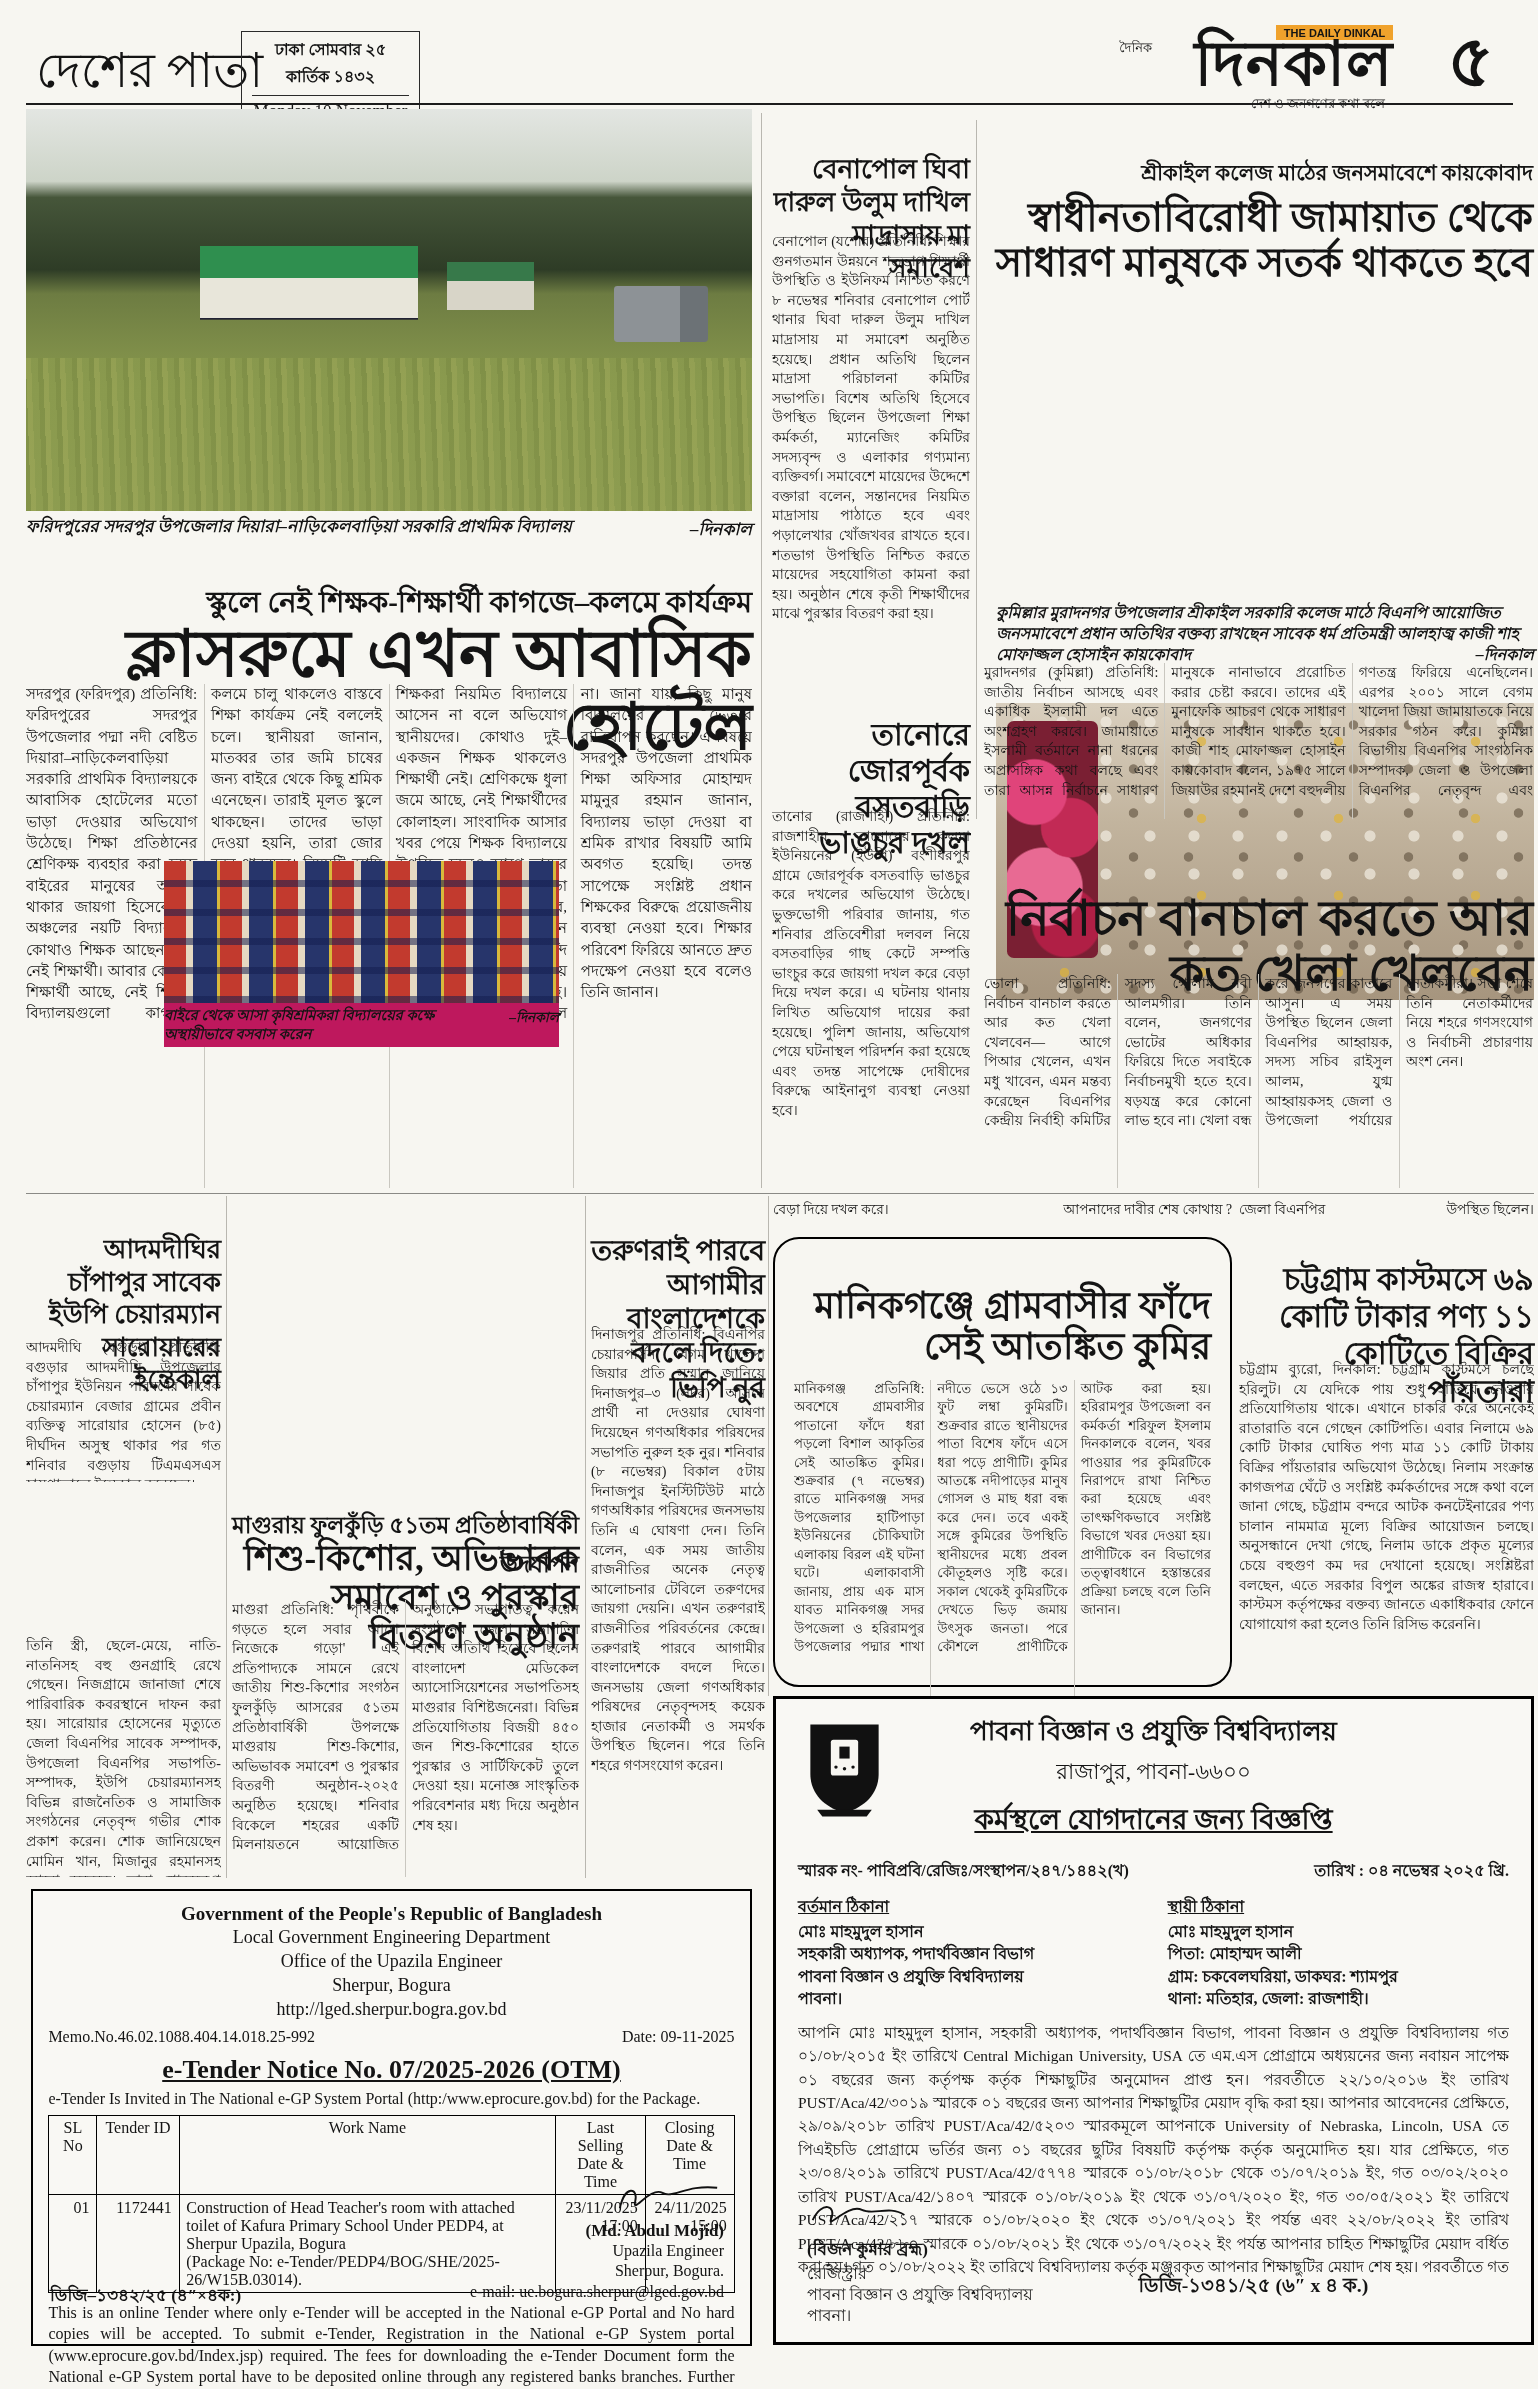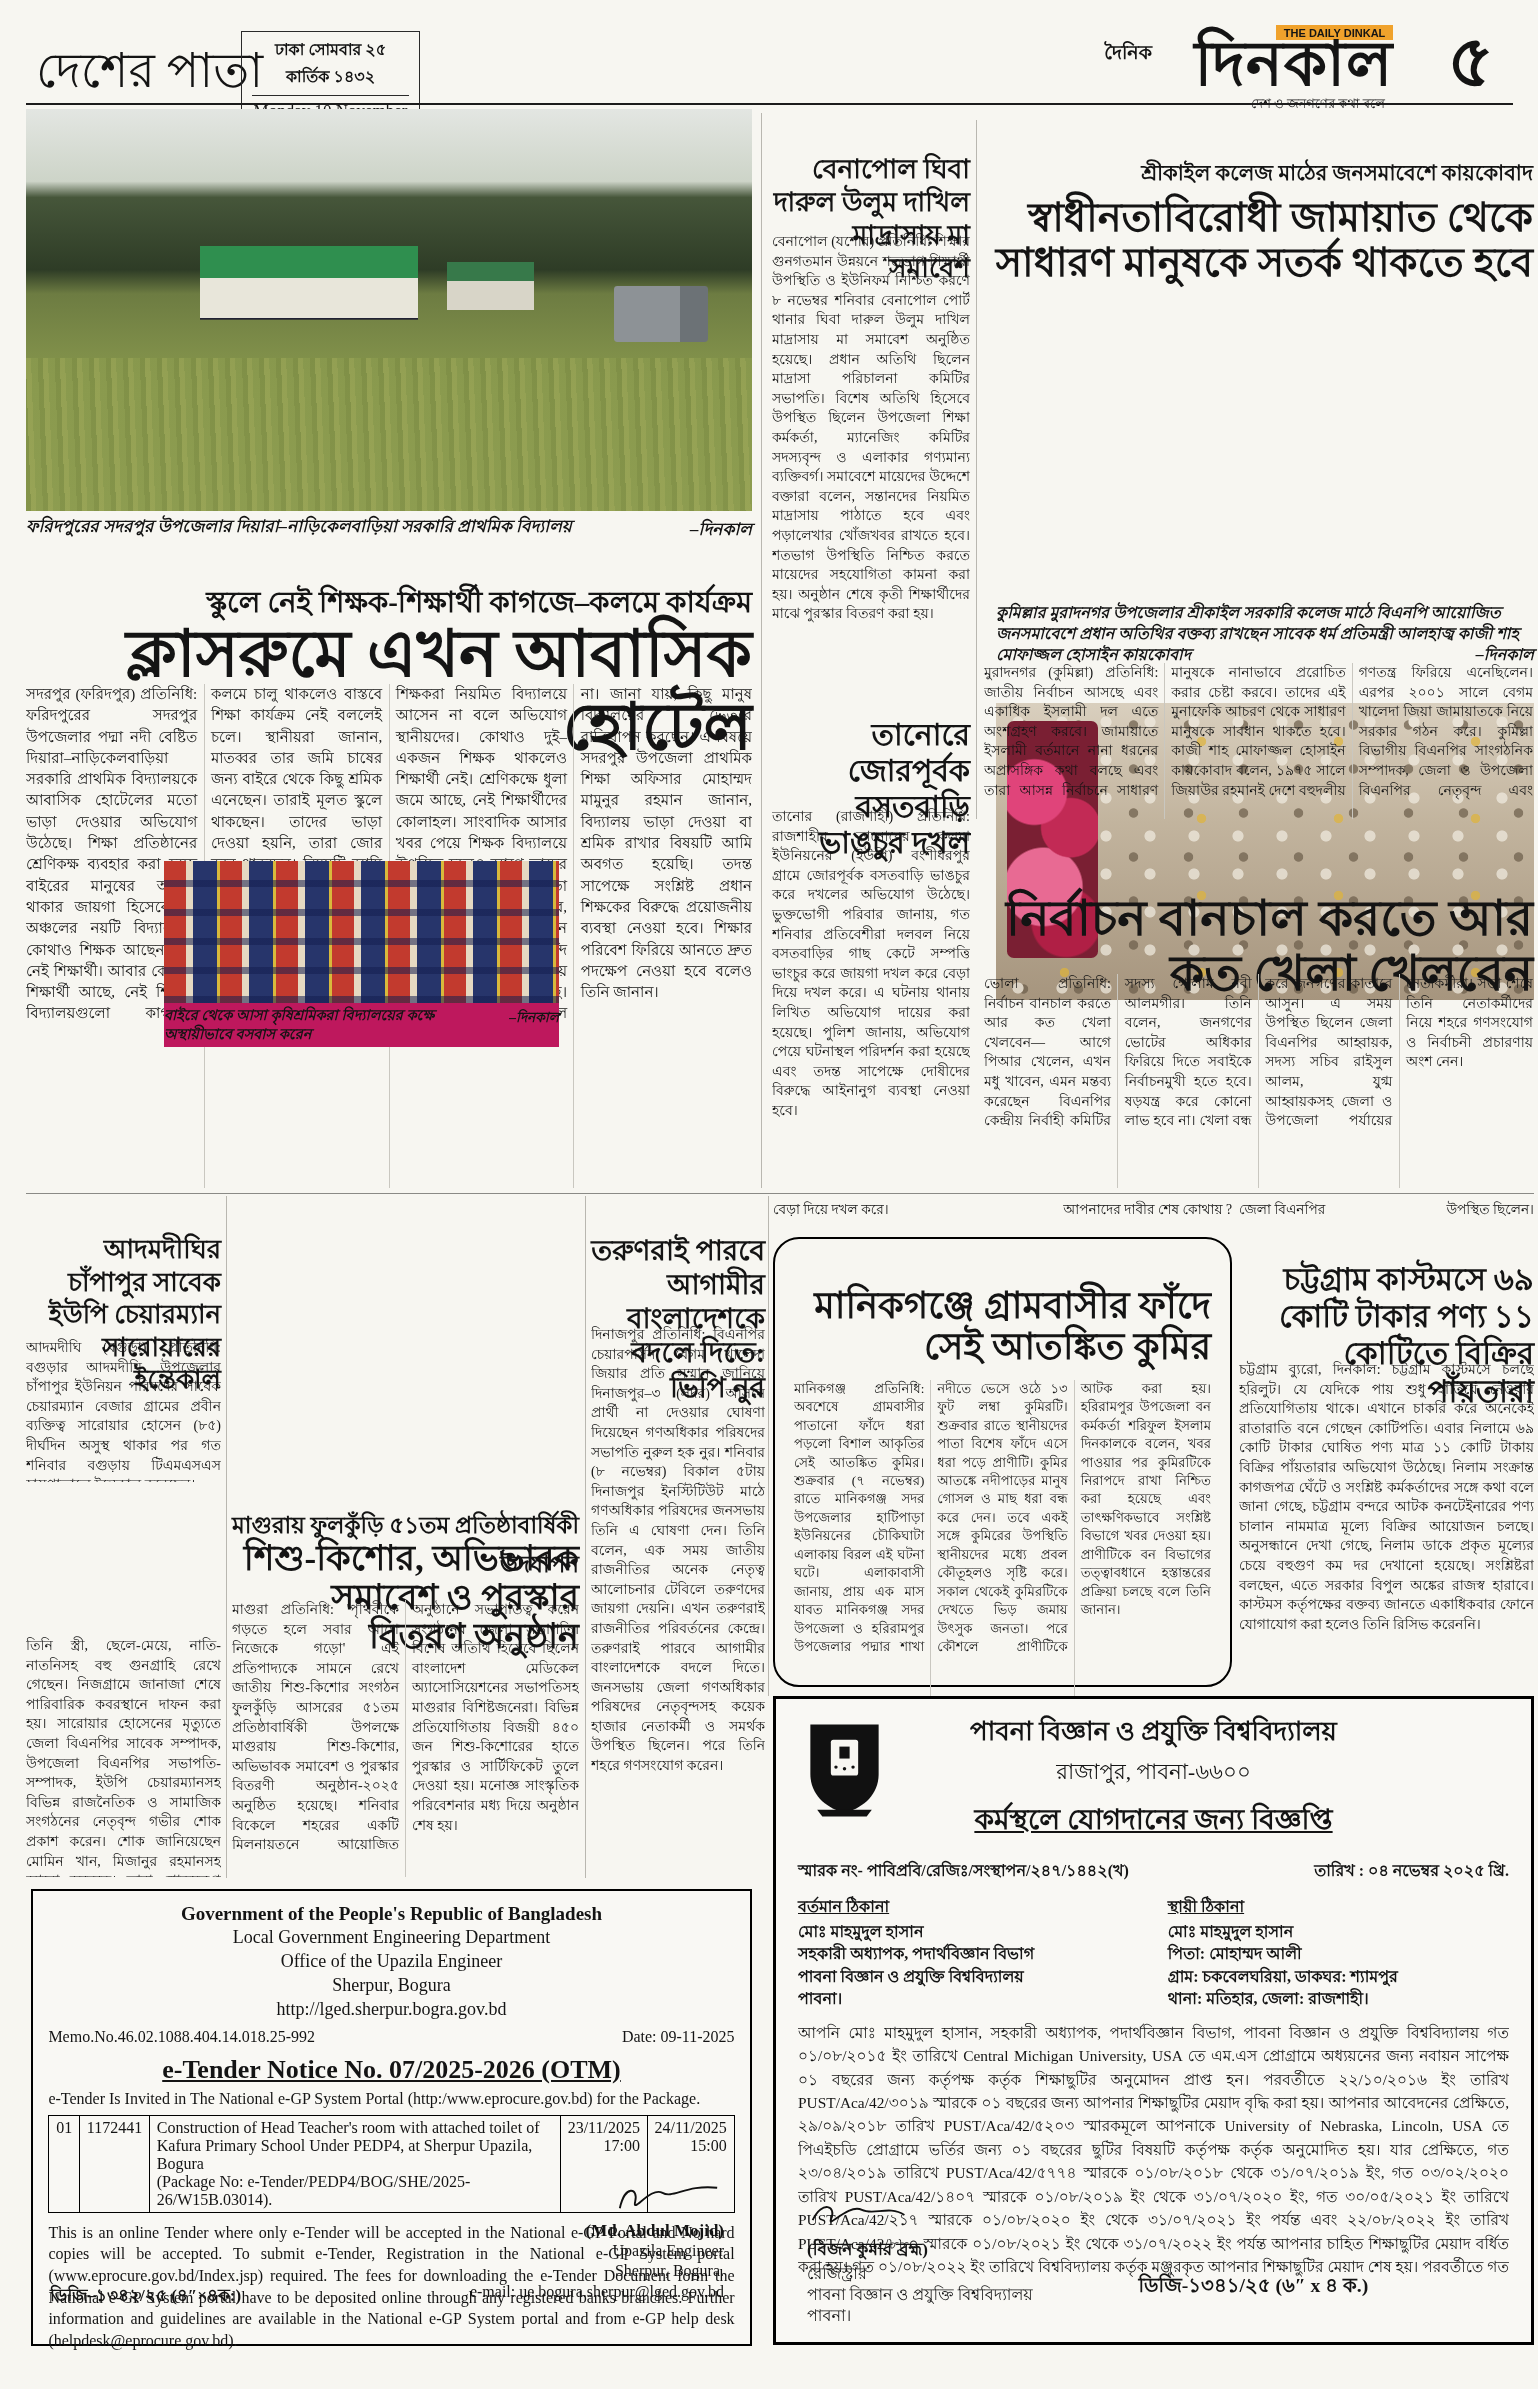--- a/index.html
+++ b/index.html
@@ -12,21 +12,21 @@
   .jst { text-align:justify; }
   .bold { font-weight:700; }
   .ovh { overflow:hidden; }
 
   
   .page-label { font-size:48px; font-weight:400; }
   .date-box { border:1.7px solid #2a2a2a; padding:5.1px 10.3px; text-align:center; }
   .date-bn { font-size:16px; font-weight:700; border-bottom:1.3px solid #2a2a2a; padding-bottom:4.3px; }
   .date-en { font-size:17px; padding-top:4.3px; }
   .brand-big { font-size:62px; font-weight:800; line-height:1; letter-spacing:0.9px; }
-  .brand-pre { font-size:19px; font-weight:700; }
+  .brand-pre { font-size:13px; font-weight:400; }
   .brand-tag { background:#f0a22c; color:#141414; font-size:11px; font-weight:700;
                padding:1.7px 7.7px; font-family:"Liberation Sans",sans-serif; }
   .brand-line { font-size:13px; }
   .pagenum { font-size:72px; font-weight:800; line-height:1; }
   .rule-h { border-top:2.6px solid #1c1c1c; }
   .rule-thin { border-top:1.3px solid #8a8a86; }
   .vline { border-left:0.9px solid #b9b7b0; }
 
   
   .kicker { font-weight:700; }
@@ -224,20 +224,27 @@
     <div class="gv">Sherpur, Bogura</div>
     <div class="gv">http://lged.sherpur.bogra.gov.bd</div>
     <div style="display:flex;justify-content:space-between;margin-top:6.8px;">
       <span>Memo.No.46.02.1088.404.14.018.25-992</span>
       <span>Date: 09-11-2025</span>
     </div>
     <div class="tender-title">e-Tender Notice No. 07/2025-2026 (OTM)</div>
     <div>e-Tender Is Invited in The National e-GP System Portal (http:/www.eprocure.gov.bd) for the Package.</div>
     <table class="tnd">
       <tbody>
+          <tr>
+        <th style="width:7%;">SL No</th>
+        <th style="width:12%;">Tender ID</th>
+        <th style="width:55%;">Work Name</th>
+        <th style="width:13%;">Last Selling Date &amp; Time</th>
+        <th style="width:13%;">Closing Date &amp; Time</th>
+      </tr>
       <tr>
         <td class="ctr">01</td>
         <td class="ctr">1172441</td>
         <td>
           <div>Construction of Head Teacher's room with attached toilet of Kafura Primary School Under PEDP4, at Sherpur Upazila, Bogura</div>
           <div>(Package No: e-Tender/PEDP4/BOG/SHE/2025-26/W15B.03014).</div>
         </td>
         <td class="ctr">
           <div>23/11/2025</div>
           <div>17:00</div>

